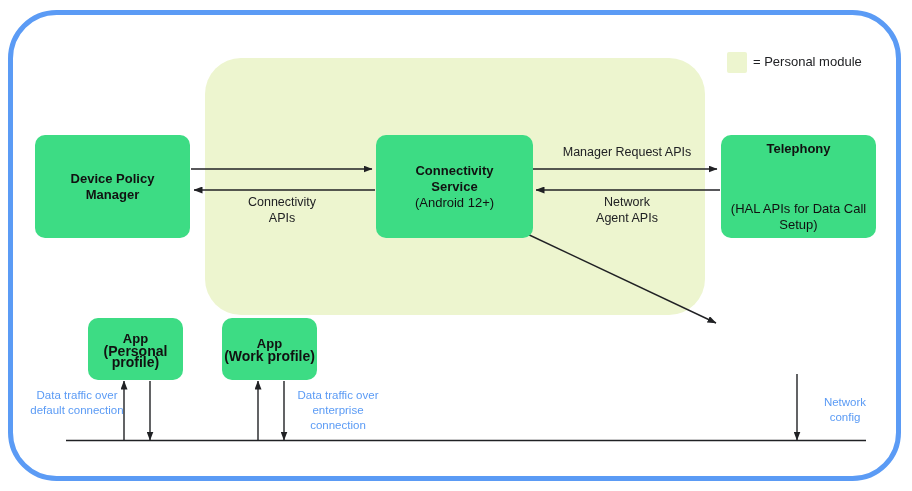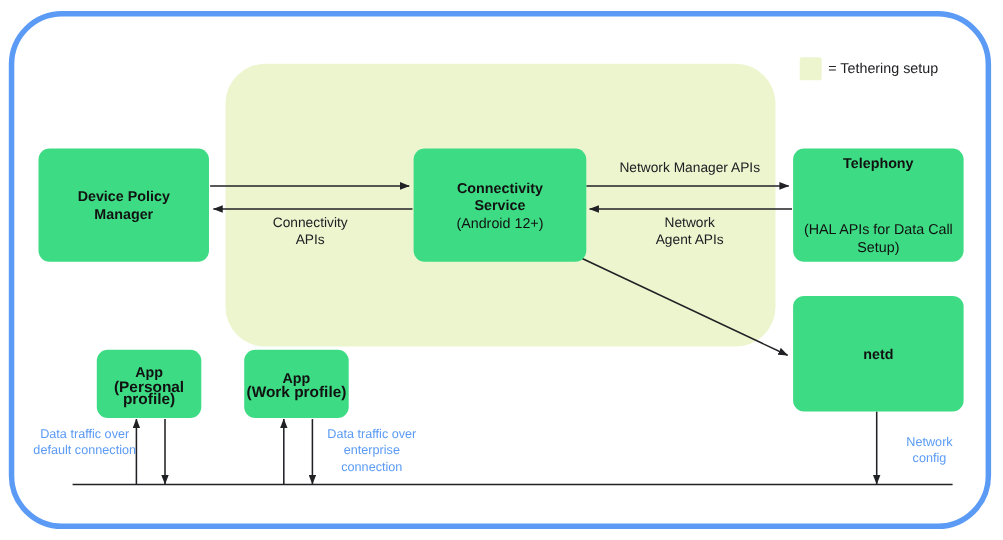--- a/index.html
+++ b/index.html
@@ -124,57 +124,54 @@
     <line x1="124" y1="440" x2="124" y2="381" stroke="#202124" stroke-width="1.4" marker-end="url(#arrowhead)"></line>
     <line x1="150" y1="381" x2="150" y2="440" stroke="#202124" stroke-width="1.4" marker-end="url(#arrowhead)"></line>
 
     <line x1="258" y1="440" x2="258" y2="381" stroke="#202124" stroke-width="1.4" marker-end="url(#arrowhead)"></line>
     <line x1="284" y1="381" x2="284" y2="440" stroke="#202124" stroke-width="1.4" marker-end="url(#arrowhead)"></line>
 
     <line x1="797" y1="374" x2="797" y2="440" stroke="#202124" stroke-width="1.4" marker-end="url(#arrowhead)"></line>
   </svg>
 
   <div class="legend-swatch" style="left:727px; top:52px;"></div>
-  <div class="legend-text" style="left:753px; top:54px;">= Tethering setup</div>
+  <div class="legend-text" style="left:753px; top:54px;">= Personal module</div>
 
   <div class="node-box" style="left:35px; top:135px; width:155px; height:103px;">
     <span class="node-title">Device Policy</span>
     <span class="node-title">Manager</span>
   </div>
 
   <div class="node-box" style="left:376px; top:135px; width:157px; height:103px;">
     <span class="node-title">Connectivity</span>
     <span class="node-title">Service</span>
     <span class="node-sub">(Android 12+)</span>
   </div>
 
   <div class="node-box" style="left:721px; top:135px; width:155px; height:103px;gap:44px;">
     <span class="node-title">Telephony</span>
     <span class="node-sub">(HAL APIs for Data
 Call Setup)</span>
   </div>
 
-  <div class="node-box" style="left:721px; top:269px; width:155px; height:105px;">
-    <span class="node-title">netd</span>
-  </div>
 
   <div class="node-box app-box" style="left:88px; top:318px; width:95px; height:62px;">
     <span class="node-title">App</span>
     <span class="node-sub">(Personal profile)</span>
   </div>
 
   <div class="node-box app-box" style="left:222px; top:318px; width:95px; height:62px;">
     <span class="node-title">App</span>
     <span class="node-sub">(Work profile)</span>
   </div>
 
   <div class="edge-label" style="left:200px; top:194px; width:164px;">Connectivity
 APIs</div>
 
-  <div class="edge-label" style="left:535px; top:144px; width:184px;">Network Manager APIs</div>
+  <div class="edge-label" style="left:535px; top:144px; width:184px;">Manager Request APIs</div>
 
   <div class="edge-label" style="left:545px; top:194px; width:164px;">Network
 Agent APIs</div>
 
 
   <div class="blue-label" style="left:27px; top:388px; width:100px; text-align:center;">Data traffic over
 default connection</div>
 
   <div class="blue-label" style="left:288px; top:388px; width:100px; text-align:center;">Data traffic over
 enterprise connection</div>

